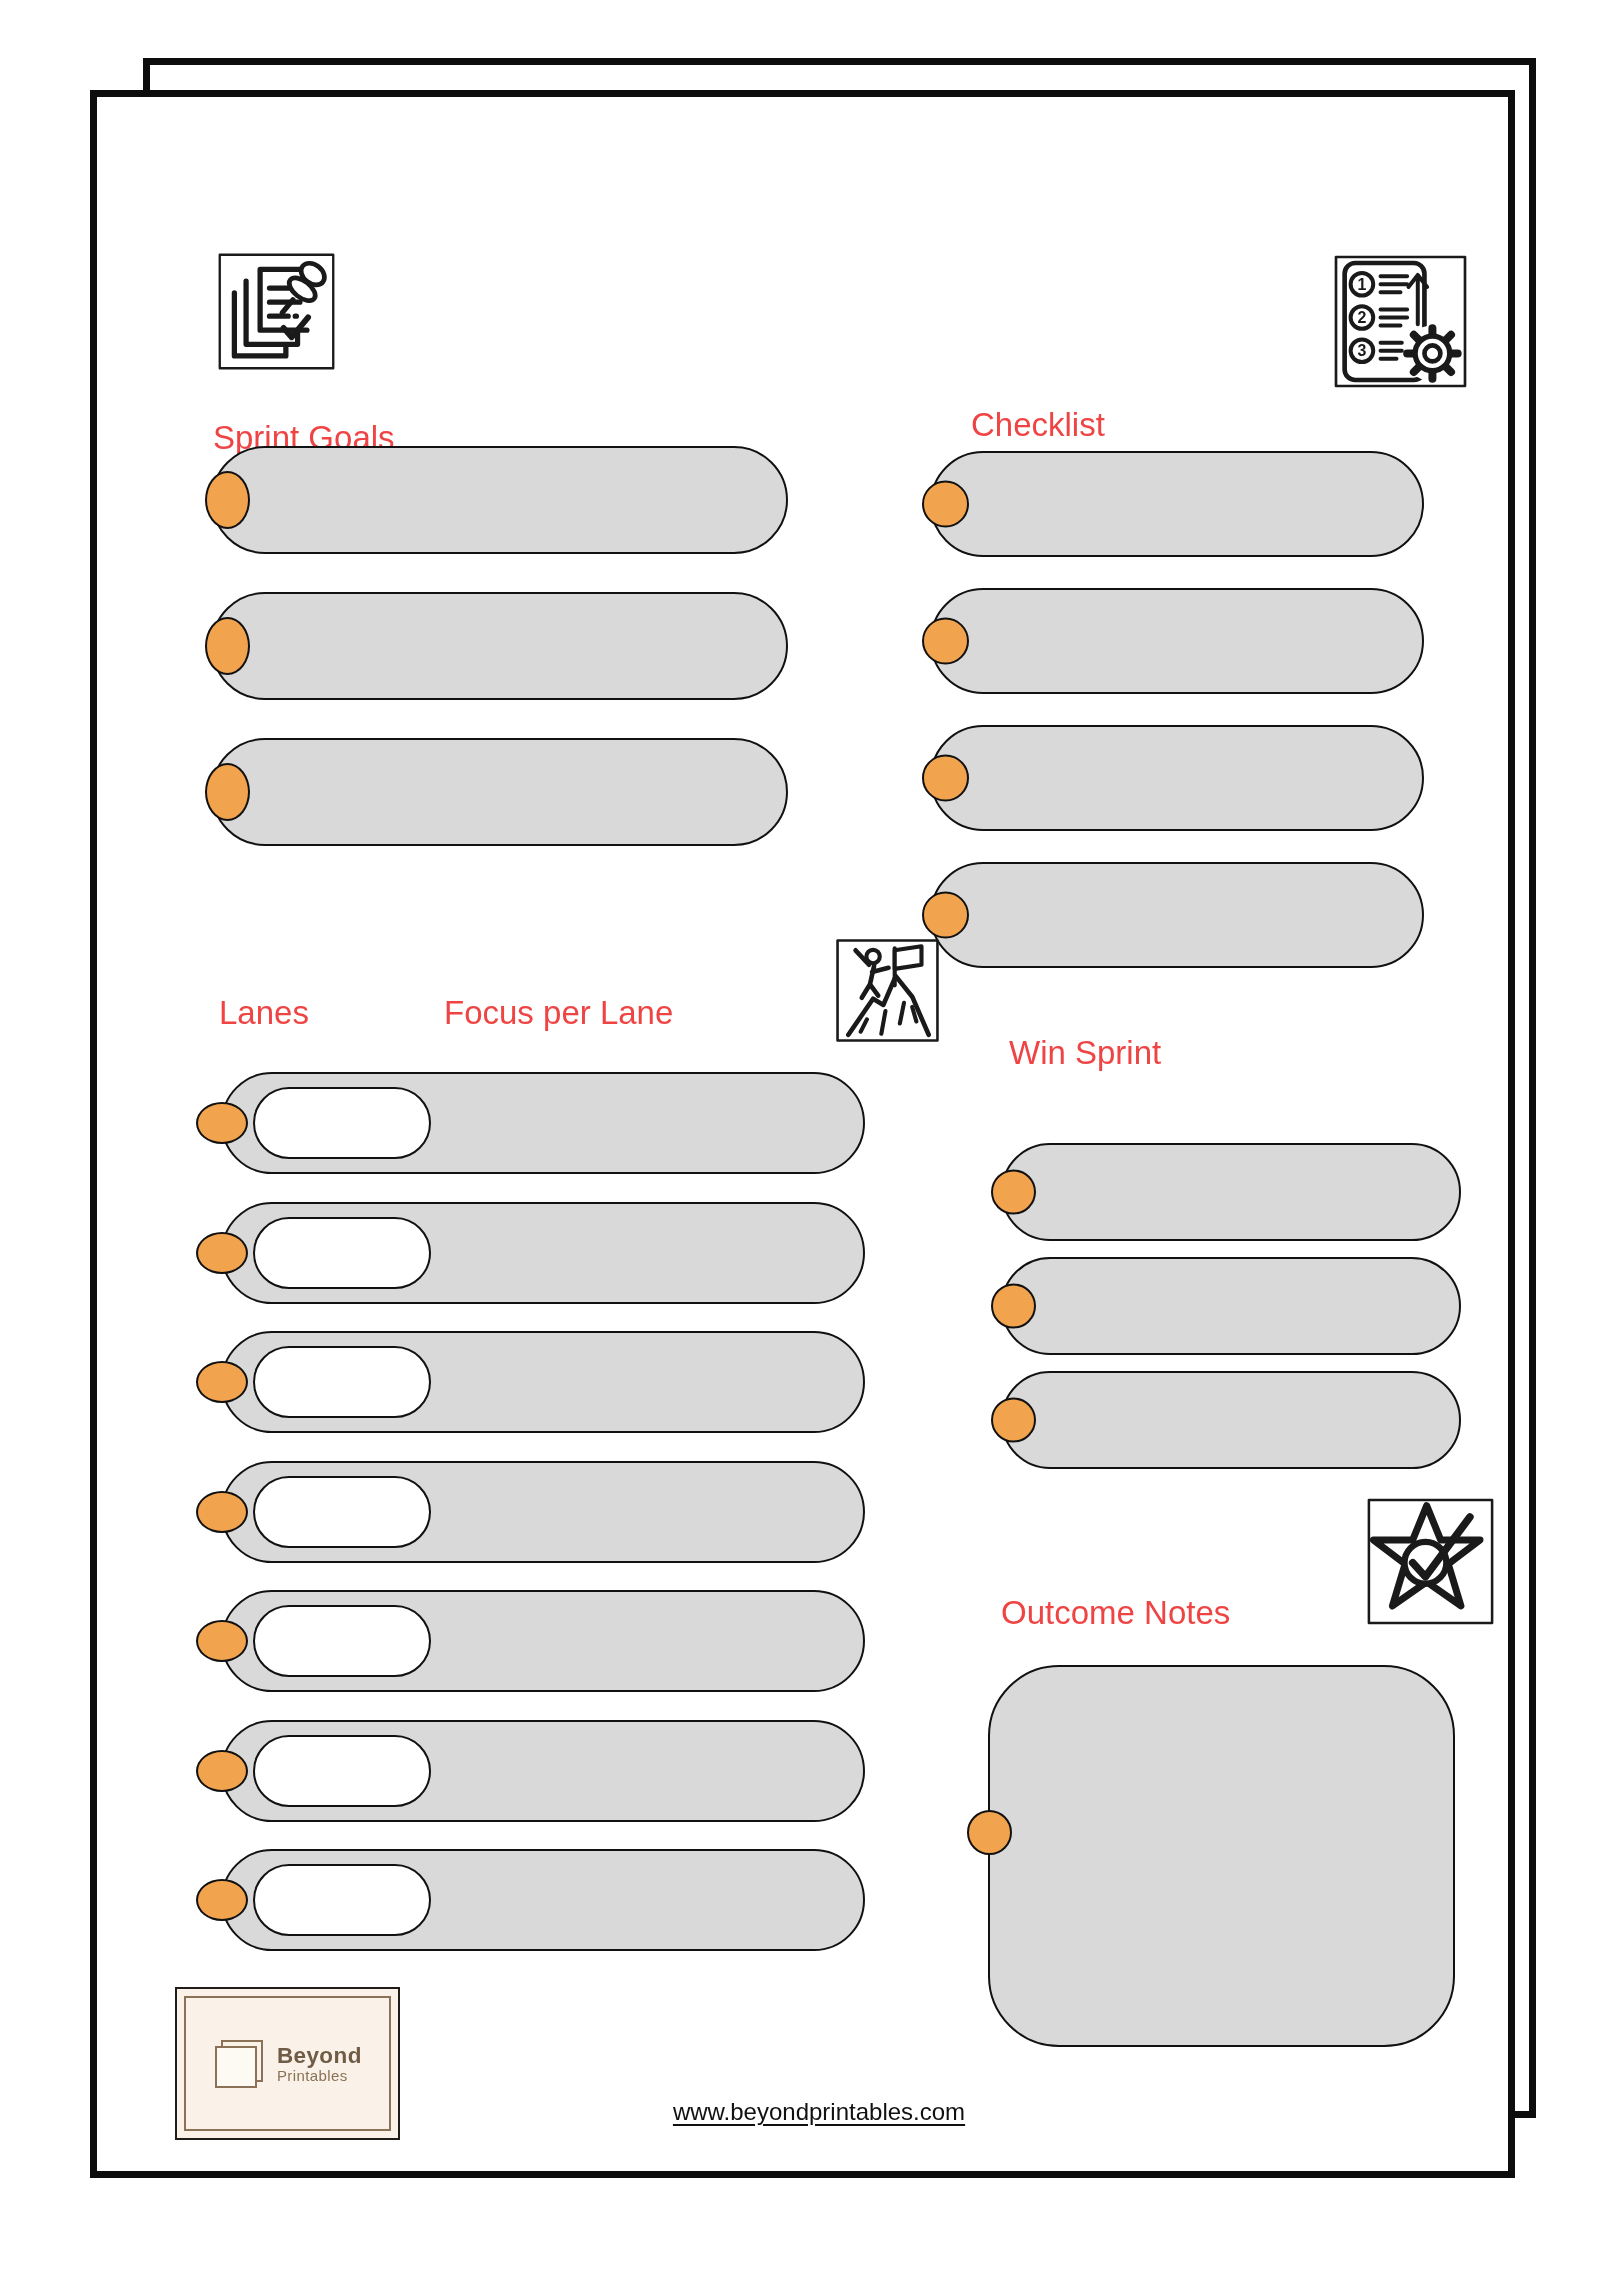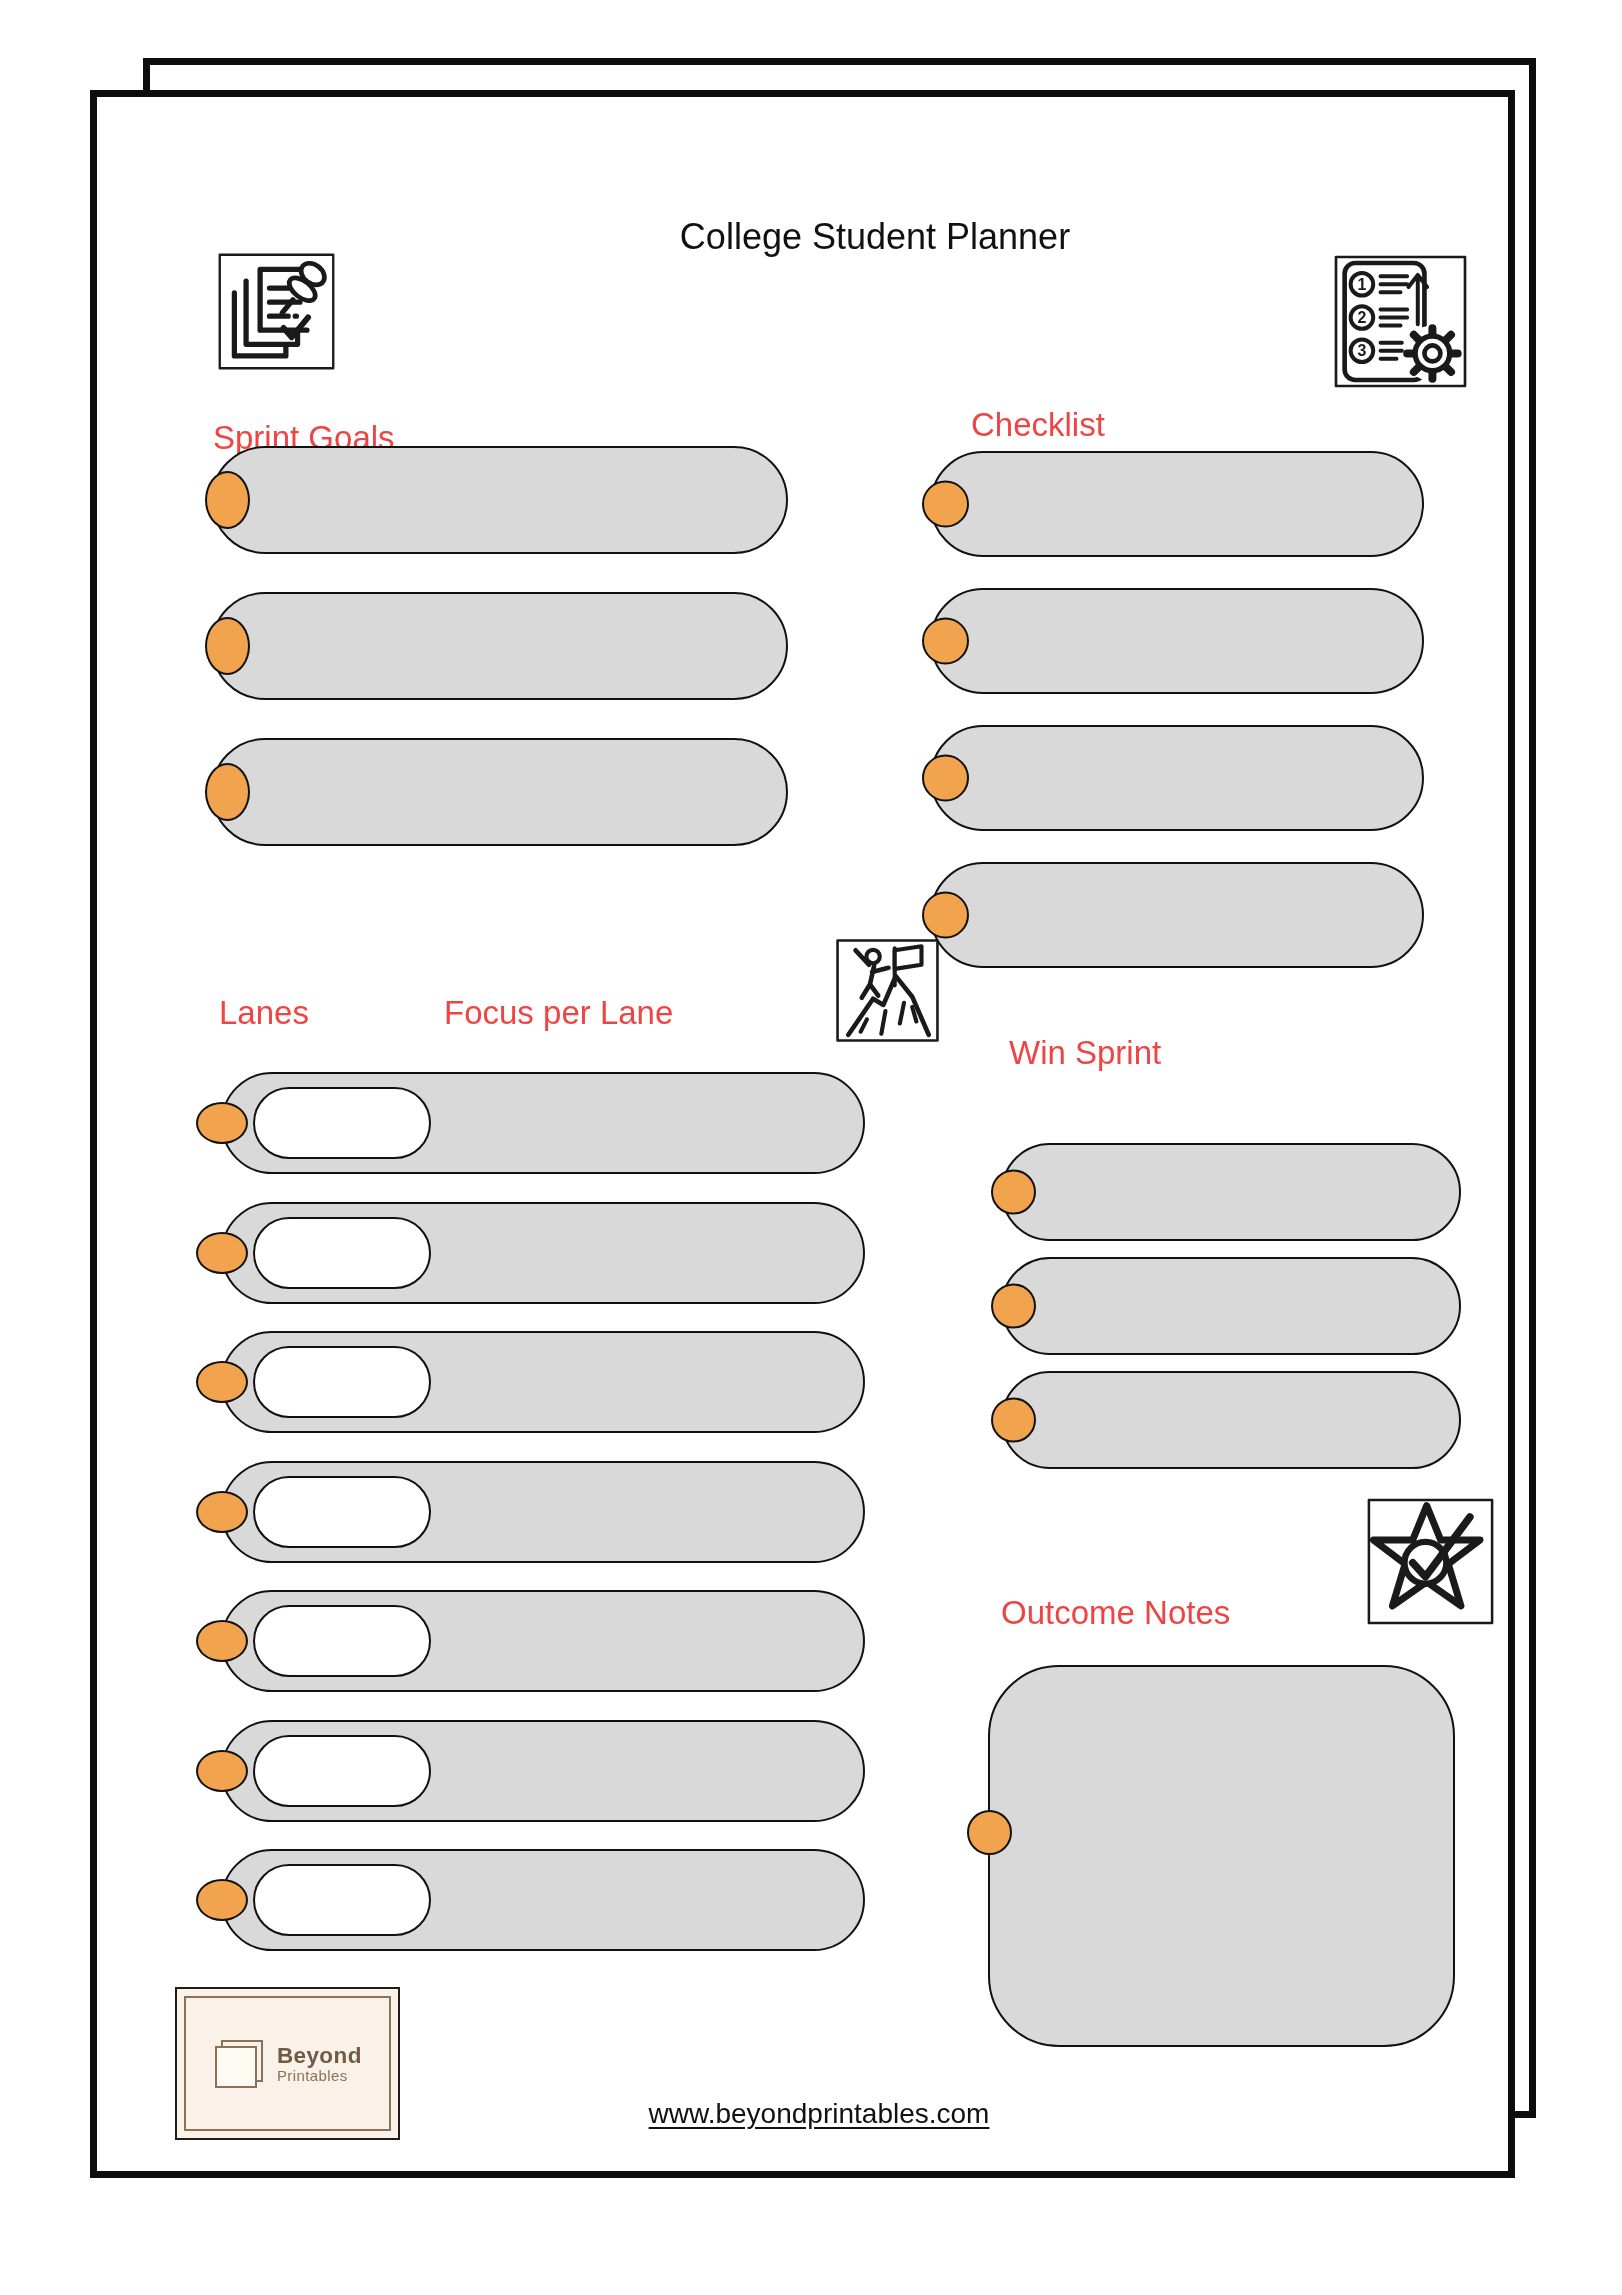--- a/index.html
+++ b/index.html
@@ -109,35 +109,34 @@
   .logo-squares{position:relative;width:52px;height:52px;flex:0 0 auto;}
   .logo-sq{position:absolute;width:42px;height:42px;border:2.5px solid var(--logo-brown,#8b7156);background:var(--logo-bg,#faf2e8);box-sizing:border-box;}
   .logo-sq.back{left:7.5px;top:2.5px;}
   .logo-sq.front{left:1.7px;top:8.3px;background:#fdf9f3;}
   .logo-text{display:flex;flex-direction:column;line-height:1.12;}
   .logo-line1{font-size:22.5px;font-weight:700;color:var(--logo-text,#6f5b46);letter-spacing:0.4px;}
   .logo-line2{font-size:15px;font-weight:400;color:var(--logo-brown,#8b7156);letter-spacing:0.4px;}
 
   .footer-url{
     left:569px;top:2098px;width:500px;
-    text-align:center;font-size:28px;color:#111;
+    text-align:center;font-size:24px;color:#111;
     text-decoration:underline;
     text-underline-offset:4.2px;
     z-index:2;
   }
 </style>
 </head>
 <body>
 
 <div class="page">
 
   <div class="back-sheet"></div>
   <div class="sheet"></div>
 
-  <div class="abs page-title">College Student Planner</div>
 
   <div class="abs icon-box" style="left:218px;top:253px;width:117px;height:117px;">
     <svg viewBox="0 0 100 100" fill="none" stroke="#1a1a1a" stroke-linecap="round" stroke-linejoin="round">
       <rect x="1.5" y="1.5" width="97" height="97" stroke-width="2" fill="#ffffff"></rect>
       <path d="M14,34 v54 h44 v-9" stroke-width="4.5"></path>
       <path d="M24,24 v54 h44 v-12" stroke-width="4.5"></path>
       <path d="M36,14 h34 M36,14 v52 h40" stroke-width="4.5"></path>
       <path d="M44,30 h20 M70,30 h1 M44,42 h26 M44,54 h16 M66,54 h1" stroke-width="4.5"></path>
       <path d="M56,64 l7,8 l14,-17" stroke-width="5"></path>
       <ellipse cx="81" cy="18" rx="11" ry="8" transform="rotate(38 81 18)" stroke-width="4" fill="#ffffff"></ellipse>

